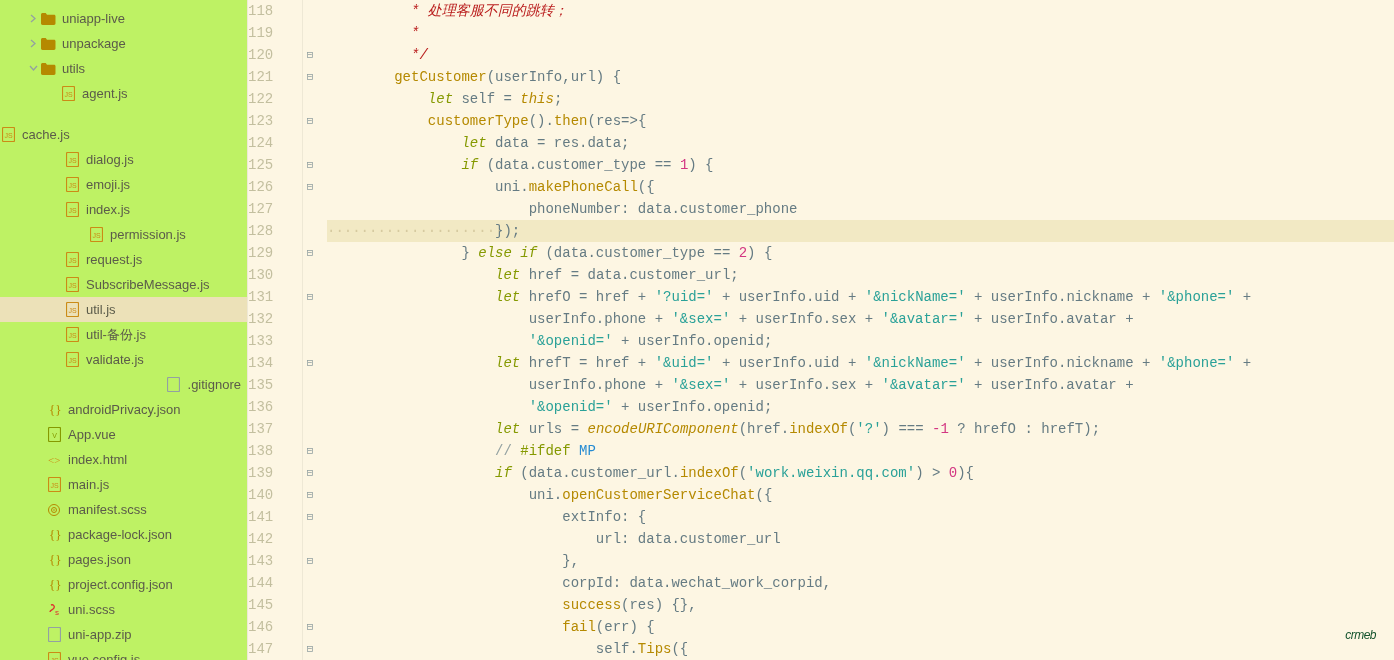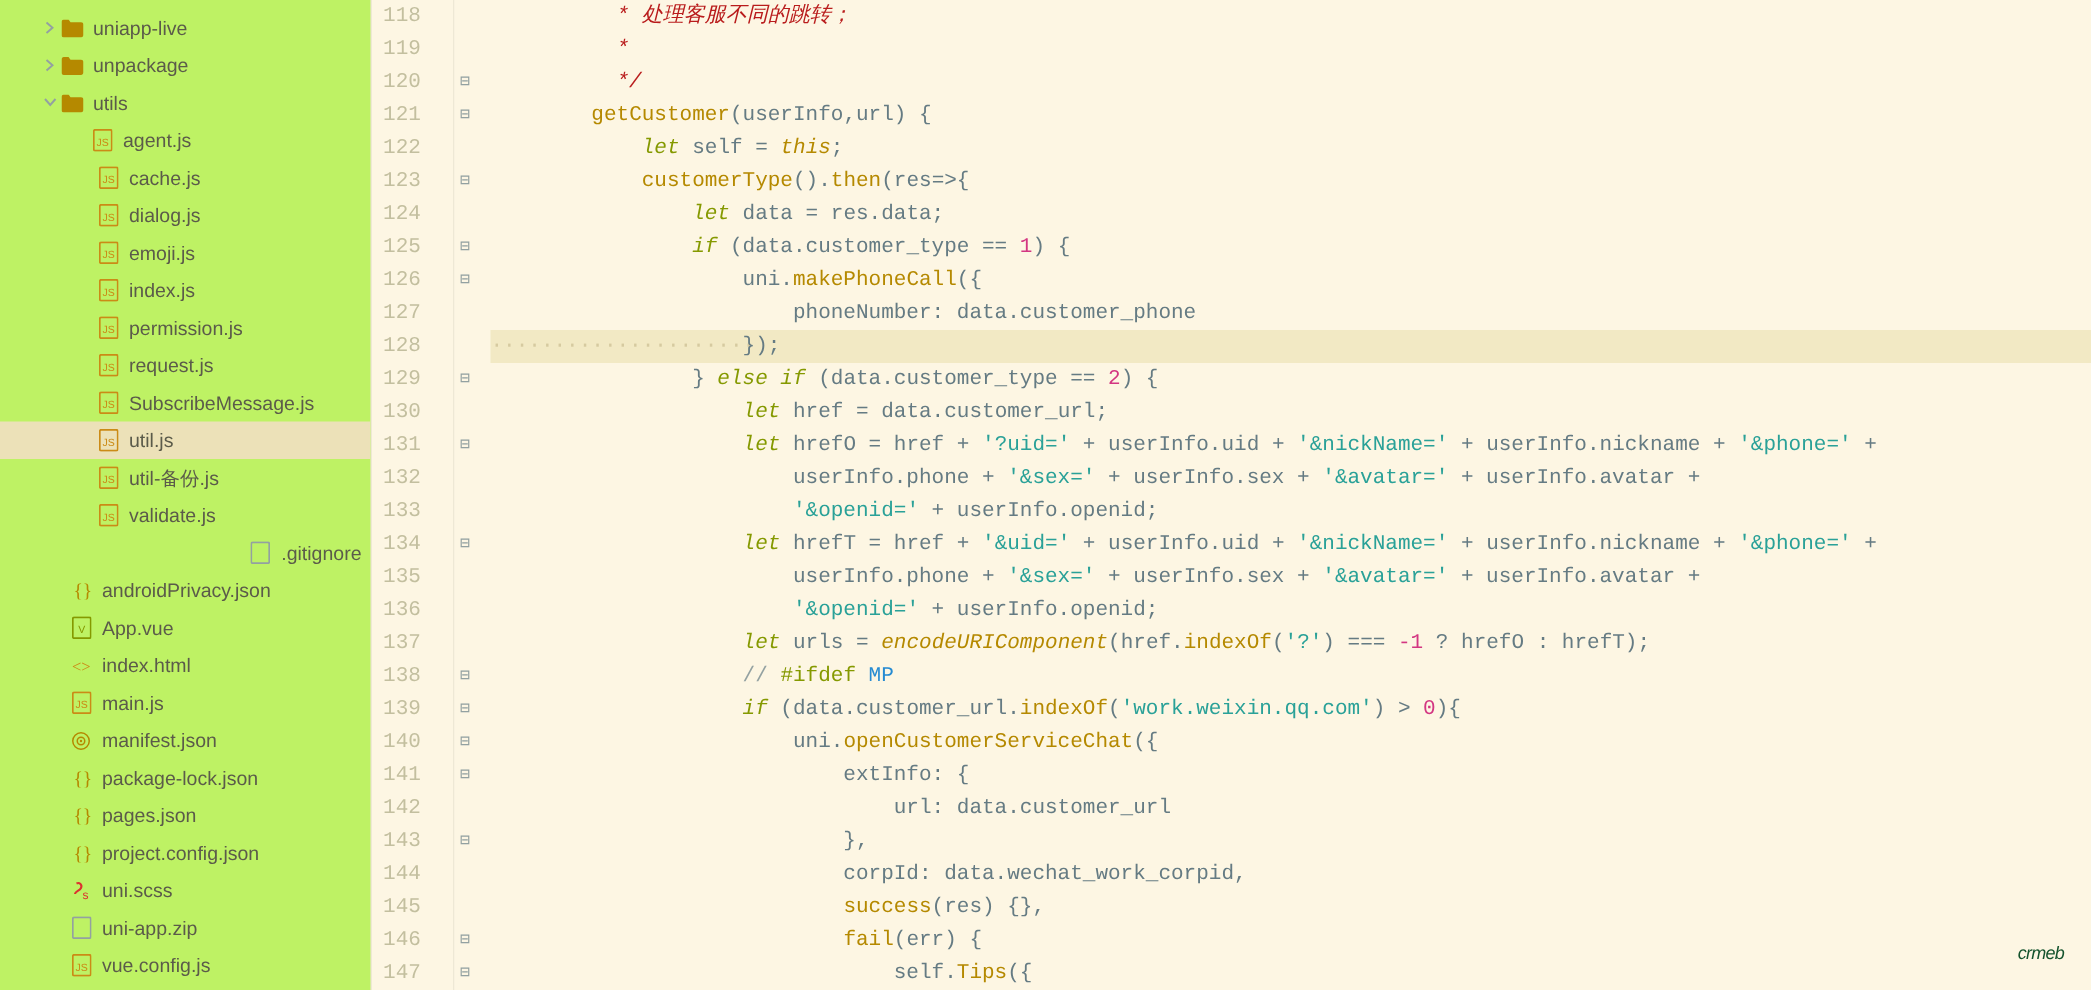--- a/index.html
+++ b/index.html
@@ -10,21 +10,21 @@
 .tree-row.selected { background: #ece1b8; }
 .tree-arrow { width: 14px; display: inline-block; text-align: center; color: #93a1a1; }
 .tree-icon { width: 16px; margin-right: 6px; display: inline-flex; align-items: center; justify-content: center; }
 .folder-svg { fill: #b58900; }
 .file-svg-orange { stroke: #cb8b16; fill: none; }
 .file-svg-gray { stroke: #93a1a1; fill: none; }
 .file-svg-green { stroke: #859900; fill: none; }
 .file-svg-red { stroke: #dc322f; fill: none; }
 .tree-label { color: #5b5b4a; }
 .editor { flex: 1; display: flex; height: 100%; background: #fdf6e3; position: relative; }
-.gutter { width: 55px; text-align: center; padding-right: 14px; color: #c3bf9f; user-select: none; background: #fdf6e3; border-right: 1px solid #eee8d5; }
+.gutter { width: 55px; text-align: left; padding-right: 14px; color: #c3bf9f; user-select: none; background: #fdf6e3; border-right: 1px solid #eee8d5; }
 .gutter .ln { height: 22px; line-height: 22px; position: relative; }
 .fold-col { width: 14px; background: #fdf6e3; }
 .fold-col .fm { height: 22px; line-height: 22px; text-align: center; color: #93a1a1; font-size: 11px; }
 .code { flex: 1; padding-left: 10px; }
 .code .cl { height: 22px; line-height: 22px; white-space: pre; }
 .code .cl.hl { background: #f2e9c4; }
 .c-comment { color: #b91c1c; font-style: italic; }
 .c-keyword { color: #859900; font-style: italic; }
 .c-keyword2 { color: #859900; }
 .c-func { color: #b58900; }
@@ -78,21 +78,21 @@
       </div>
       <div class="tree-row" style="padding-left: 60px;">
         <span class="tree-icon">
           <svg width="13" height="15" viewBox="0 0 13 15">
             <rect x="0.5" y="0.5" width="12" height="14" rx="1" class="file-svg-orange" stroke-width="1.2"></rect>
             <text x="6.5" y="11" text-anchor="middle" font-size="7" fill="#cb8b16" font-family="Arial">JS</text>
           </svg>
         </span>
         <span class="tree-label">agent.js</span>
       </div>
-      <div class="tree-row" style="padding-left: 64px;">
+      <div class="tree-row" style=" margin-top: 16px;">
         <span class="tree-icon">
           <svg width="13" height="15" viewBox="0 0 13 15">
             <rect x="0.5" y="0.5" width="12" height="14" rx="1" class="file-svg-orange" stroke-width="1.2"></rect>
             <text x="6.5" y="11" text-anchor="middle" font-size="7" fill="#cb8b16" font-family="Arial">JS</text>
           </svg>
         </span>
         <span class="tree-label">cache.js</span>
       </div>
       <div class="tree-row" style="padding-left: 64px; text-align: right;">
         <span class="tree-icon">
@@ -114,21 +114,21 @@
       </div>
       <div class="tree-row" style="padding-left: 64px;">
         <span class="tree-icon">
           <svg width="13" height="15" viewBox="0 0 13 15">
             <rect x="0.5" y="0.5" width="12" height="14" rx="1" class="file-svg-orange" stroke-width="1.2"></rect>
             <text x="6.5" y="11" text-anchor="middle" font-size="7" fill="#cb8b16" font-family="Arial">JS</text>
           </svg>
         </span>
         <span class="tree-label">index.js</span>
       </div>
-      <div class="tree-row" style="padding-left: 64px;">
+      <div class="tree-row" style="padding-left: 88px;">
         <span class="tree-icon">
           <svg width="13" height="15" viewBox="0 0 13 15">
             <rect x="0.5" y="0.5" width="12" height="14" rx="1" class="file-svg-orange" stroke-width="1.2"></rect>
             <text x="6.5" y="11" text-anchor="middle" font-size="7" fill="#cb8b16" font-family="Arial">JS</text>
           </svg>
         </span>
         <span class="tree-label">permission.js</span>
       </div>
       <div class="tree-row" style="padding-left: 64px;">
         <span class="tree-icon">
@@ -218,21 +218,21 @@
         <span class="tree-label">main.js</span>
       </div>
       <div class="tree-row" style="padding-left: 46px;">
         <span class="tree-icon">
           <svg width="14" height="14" viewBox="0 0 14 14">
             <circle cx="7" cy="7" r="5.5" fill="none" stroke="#b58900" stroke-width="1"></circle>
             <circle cx="7" cy="7" r="2.5" fill="none" stroke="#b58900" stroke-width="1"></circle>
             <circle cx="7" cy="7" r="0.8" fill="#b58900"></circle>
           </svg>
         </span>
-        <span class="tree-label">manifest.json</span>
+        <span class="tree-label">manifest.scss</span>
       </div>
       <div class="tree-row" style="padding-left: 46px;">
         <span class="tree-icon">
           <svg width="13" height="15" viewBox="0 0 13 15">
             <text x="1" y="12" font-size="13" fill="#b58900" font-family="Consolas">{}</text>
           </svg>
         </span>
         <span class="tree-label">package-lock.json</span>
       </div>
       <div class="tree-row" style="padding-left: 46px;">

